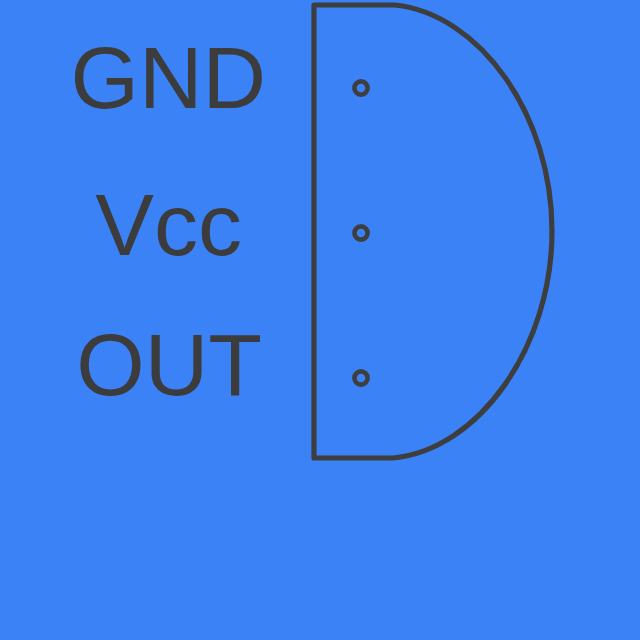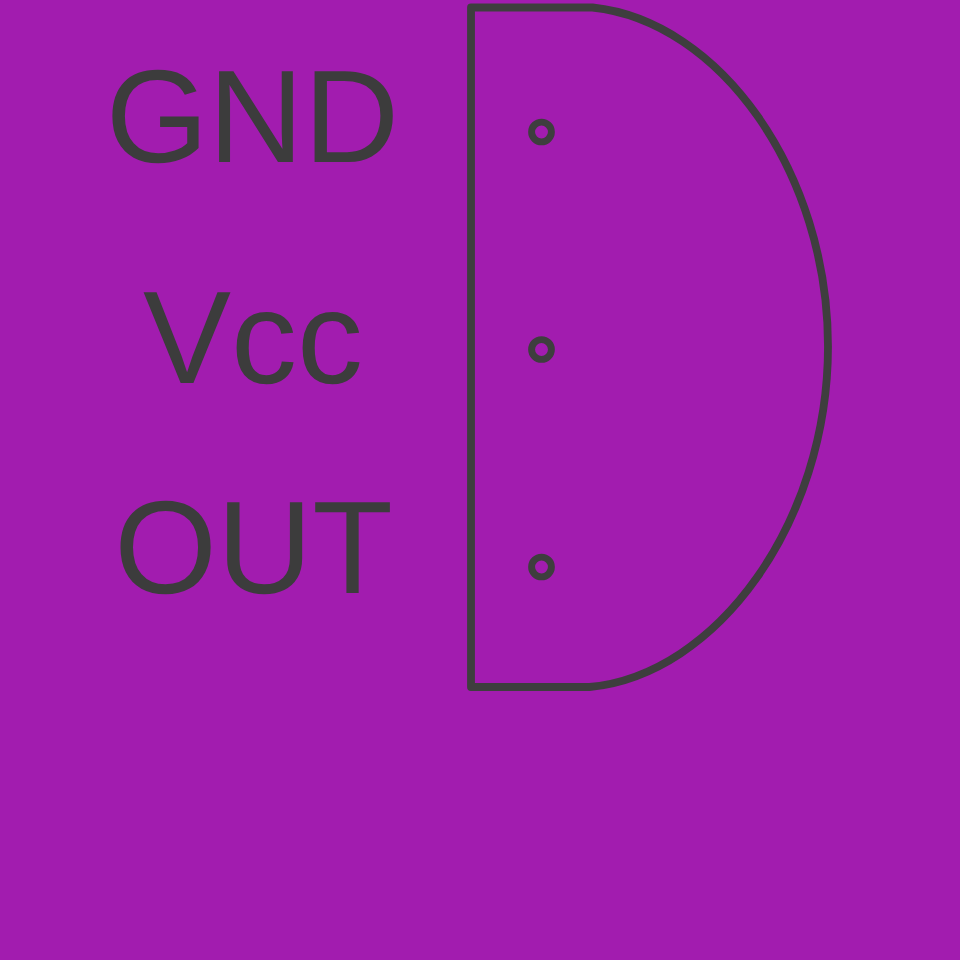--- a/index.html
+++ b/index.html
@@ -44,21 +44,21 @@
   }
   .pin-hole {
     fill: none;
     stroke: #3e3e3e;
     stroke-width: 4.6;
   }
 </style>
 </head>
 <body>
 
-<div id="diagram-root" style="width: 640px; height: 640px; background: #a21caf;">
+<div id="diagram-root" style="width: 640px; height: 640px; background: #3b82f6;">
   <svg id="diagram-svg" viewBox="0 0 640 640" xmlns="http://www.w3.org/2000/svg" style="width: 640px; height: 640px;">
 
     <path class="body-outline" d="M 314 5 L 395 5 C 480 14 552 115 552 231 C 552 348 478 450 393 458 L 314 458 Z" stroke="#3e3e3e" stroke-width="5.2"></path>
 
     <circle class="pin-hole" cx="361" cy="88" r="6.6" stroke="#3e3e3e" stroke-width="4.6"></circle>
     <circle class="pin-hole" style="display:none"></circle>
 
     <circle class="pin-hole" cx="361" cy="233" r="6.6" stroke="#3e3e3e" stroke-width="4.6"></circle>
 
     <circle class="pin-hole" cx="361" cy="378" r="6.6" stroke="#3e3e3e" stroke-width="4.6"></circle>

